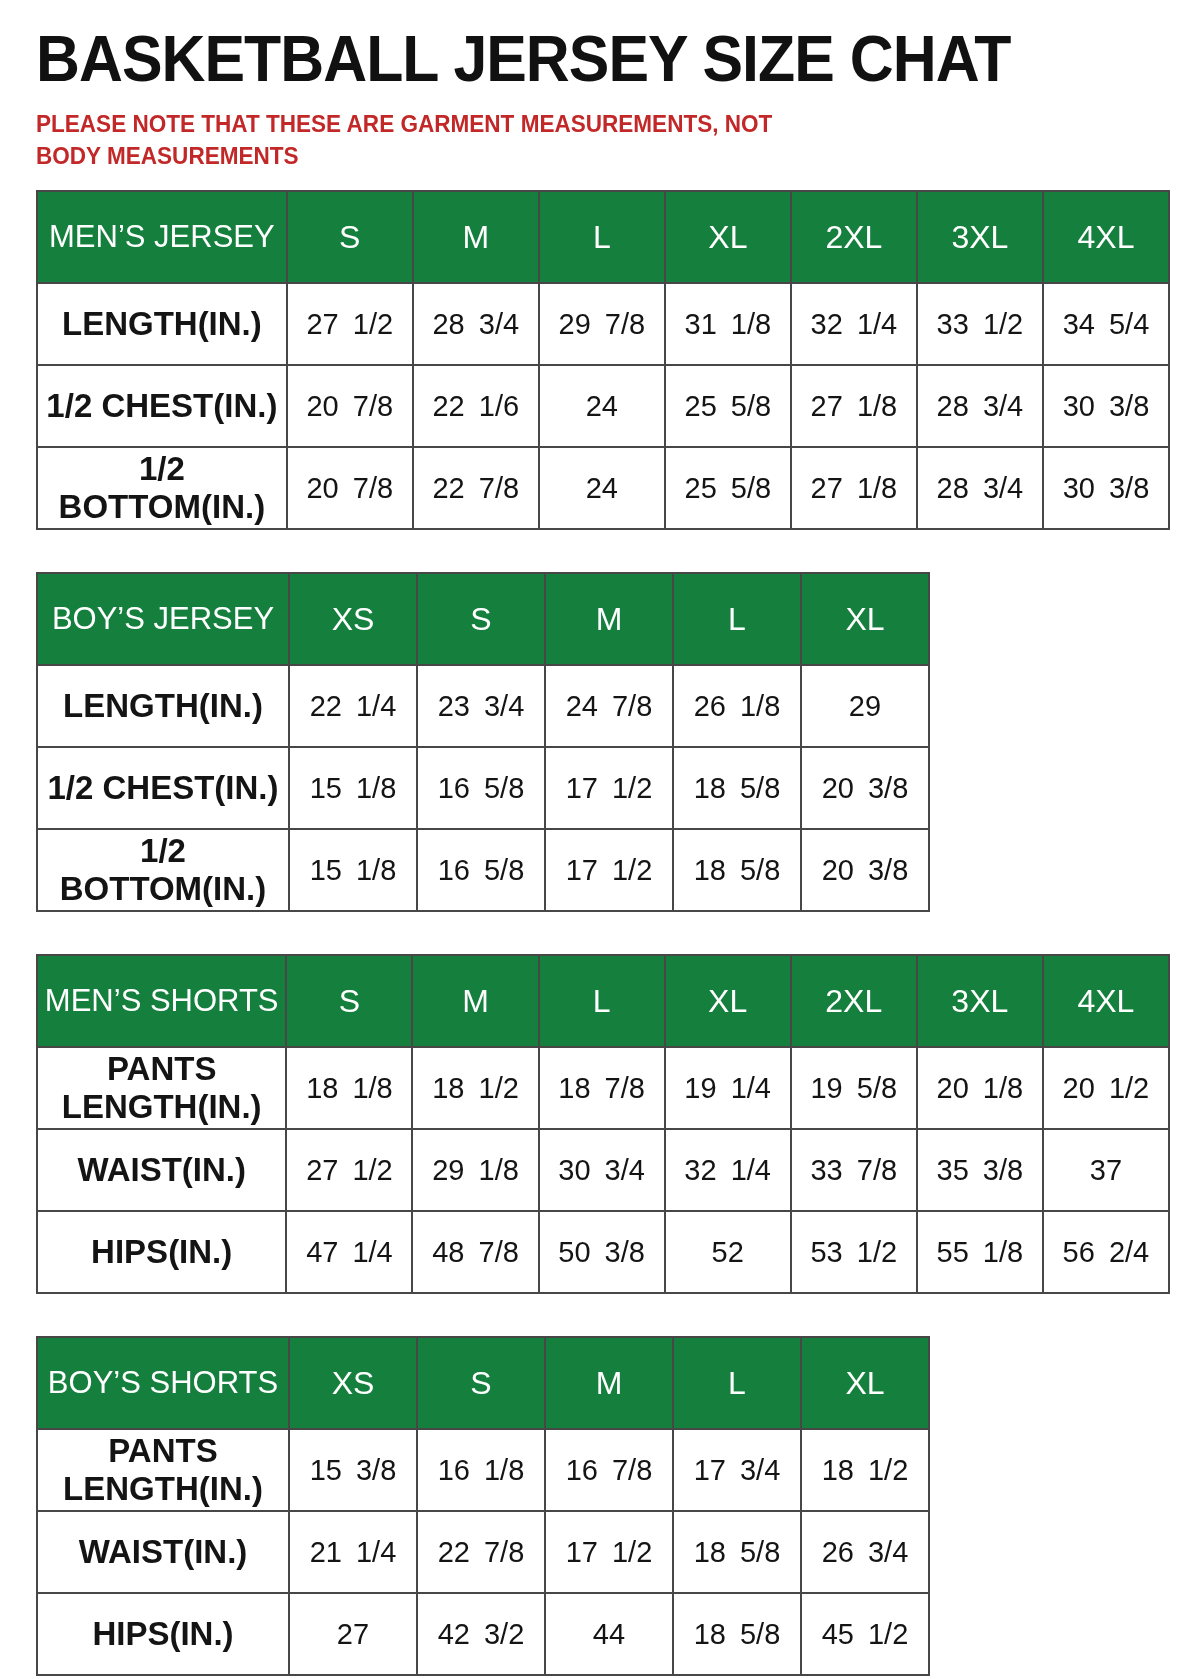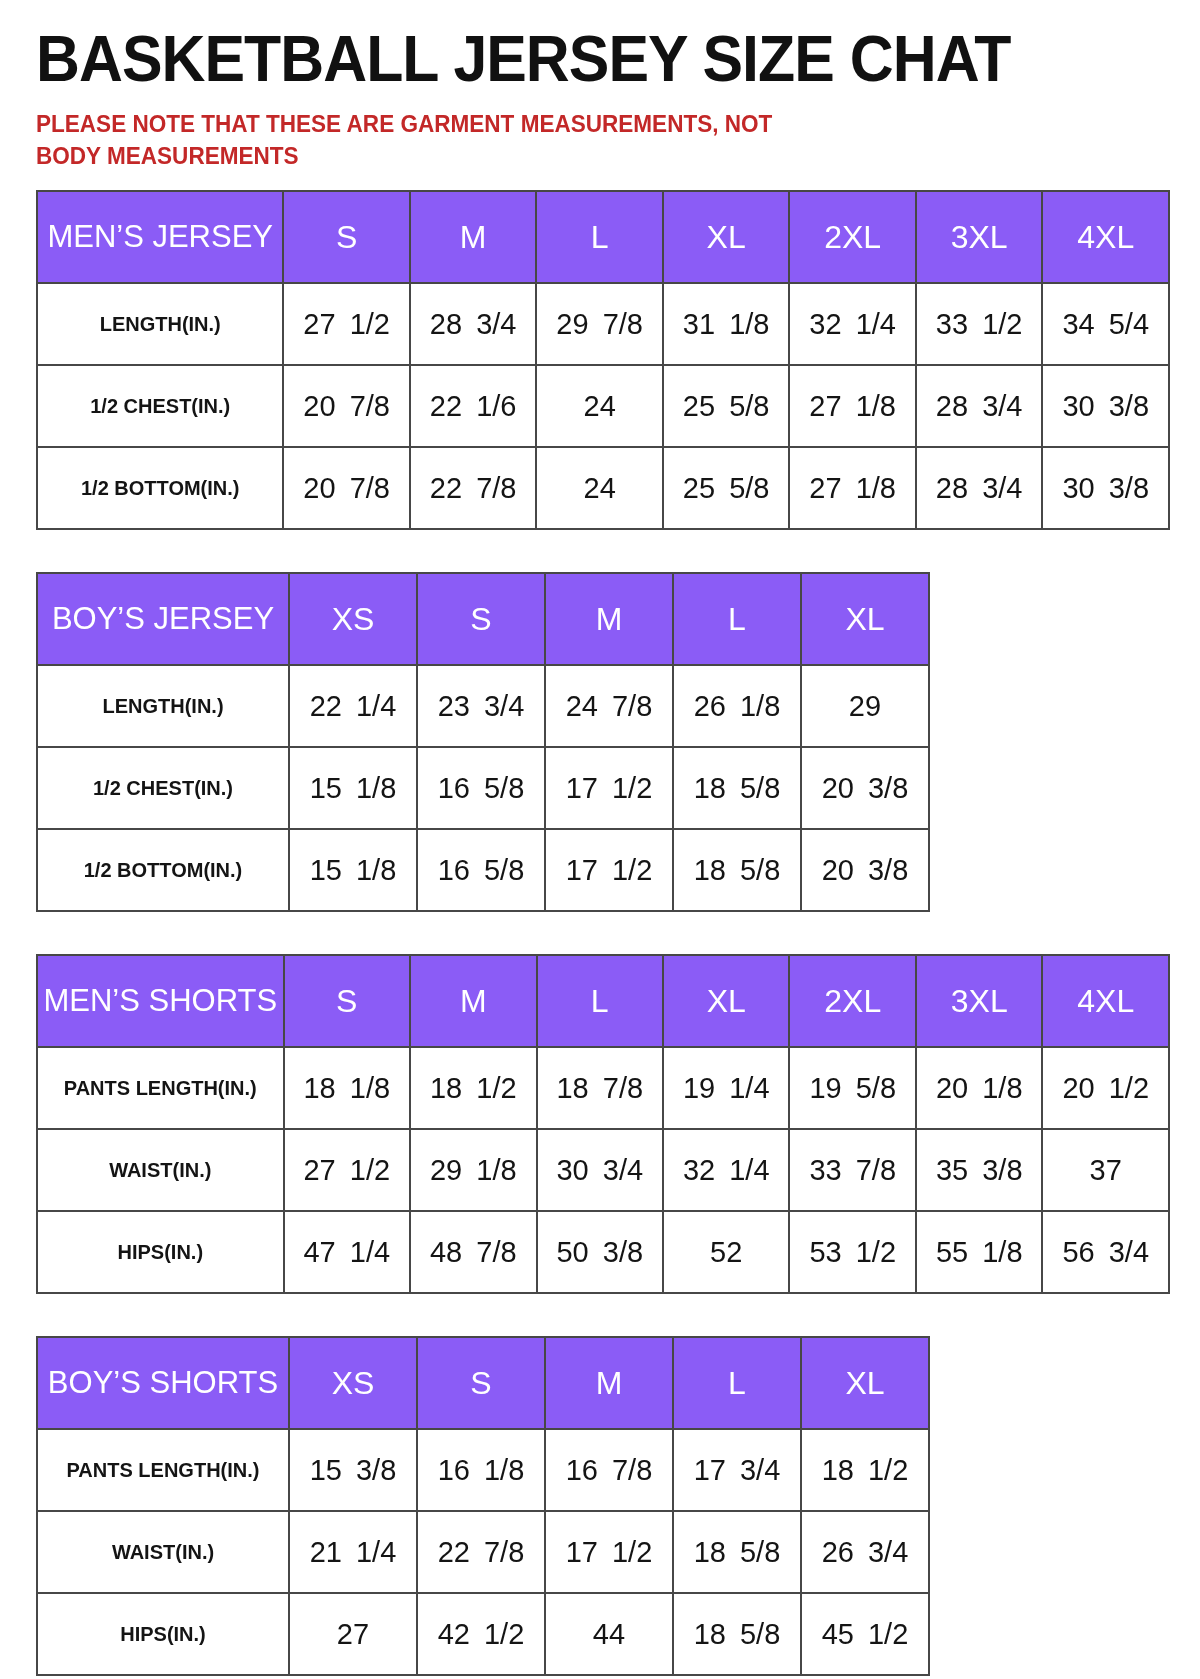--- a/index.html
+++ b/index.html
@@ -42,41 +42,41 @@
   }
   table.size-table th,
   table.size-table td {
     border: 2px solid #474747;
     text-align: center;
     vertical-align: middle;
     padding: 2px 4px;
     overflow: hidden;
   }
   table.size-table thead th {
-    background: #8b5cf6;
+    background: #15803d;
     color: #ffffff;
     font-weight: 400;
     font-size: 32px;
     height: 86px;
   }
   table.size-table thead th.col-label {
     font-size: 31px;
   }
   table.size-table tbody td {
     background: #ffffff;
     color: #141414;
     font-size: 29px;
     font-weight: 400;
     height: 76px;
     white-space: nowrap;
     word-spacing: 6px;
   }
   table.size-table tbody td.col-label {
     font-weight: 700;
-    font-size: 20px;
+    font-size: 33px;
     white-space: normal;
     word-spacing: 0;
     line-height: 1.15;
   }
   .col-label { width: 242px; }
   .col-size  { width: 118px; }
 </style>
 </head>
 <body>
 
@@ -208,21 +208,21 @@
             <td class="col-size">37</td>
           </tr>
           <tr>
             <td class="col-label">HIPS(IN.)</td>
             <td class="col-size">47 1/4</td>
             <td class="col-size">48 7/8</td>
             <td class="col-size">50 3/8</td>
             <td class="col-size">52</td>
             <td class="col-size">53 1/2</td>
             <td class="col-size">55 1/8</td>
-            <td class="col-size">56 3/4</td>
+            <td class="col-size">56 2/4</td>
           </tr>
         </tbody>
       </table>
     </div>
   <div>
       <table class="size-table">
         <thead>
           <tr>
             <th class="col-label">BOY’S SHORTS</th>
             <th class="col-size">XS</th>
@@ -245,21 +245,21 @@
             <td class="col-label">WAIST(IN.)</td>
             <td class="col-size">21 1/4</td>
             <td class="col-size">22 7/8</td>
             <td class="col-size">17 1/2</td>
             <td class="col-size">18 5/8</td>
             <td class="col-size">26 3/4</td>
           </tr>
           <tr>
             <td class="col-label">HIPS(IN.)</td>
             <td class="col-size">27</td>
-            <td class="col-size">42 1/2</td>
+            <td class="col-size">42 3/2</td>
             <td class="col-size">44</td>
             <td class="col-size">18 5/8</td>
             <td class="col-size">45 1/2</td>
           </tr>
         </tbody>
       </table>
     </div>
 
 </div>
 

